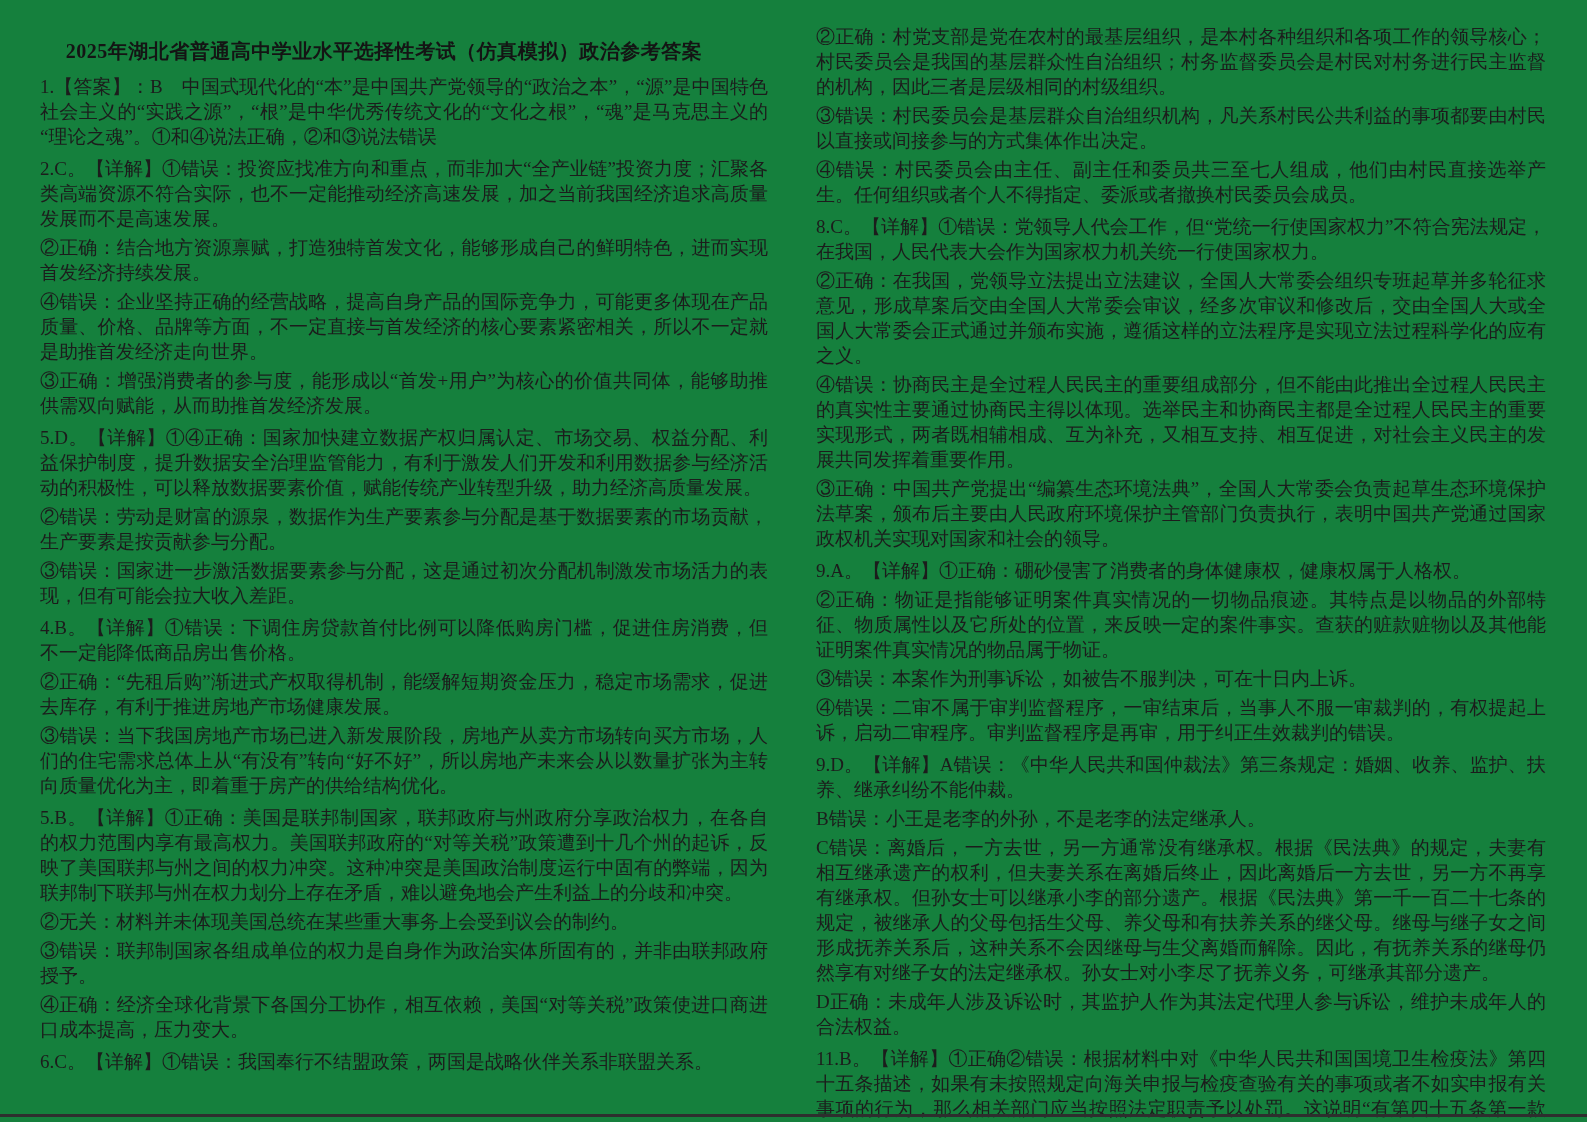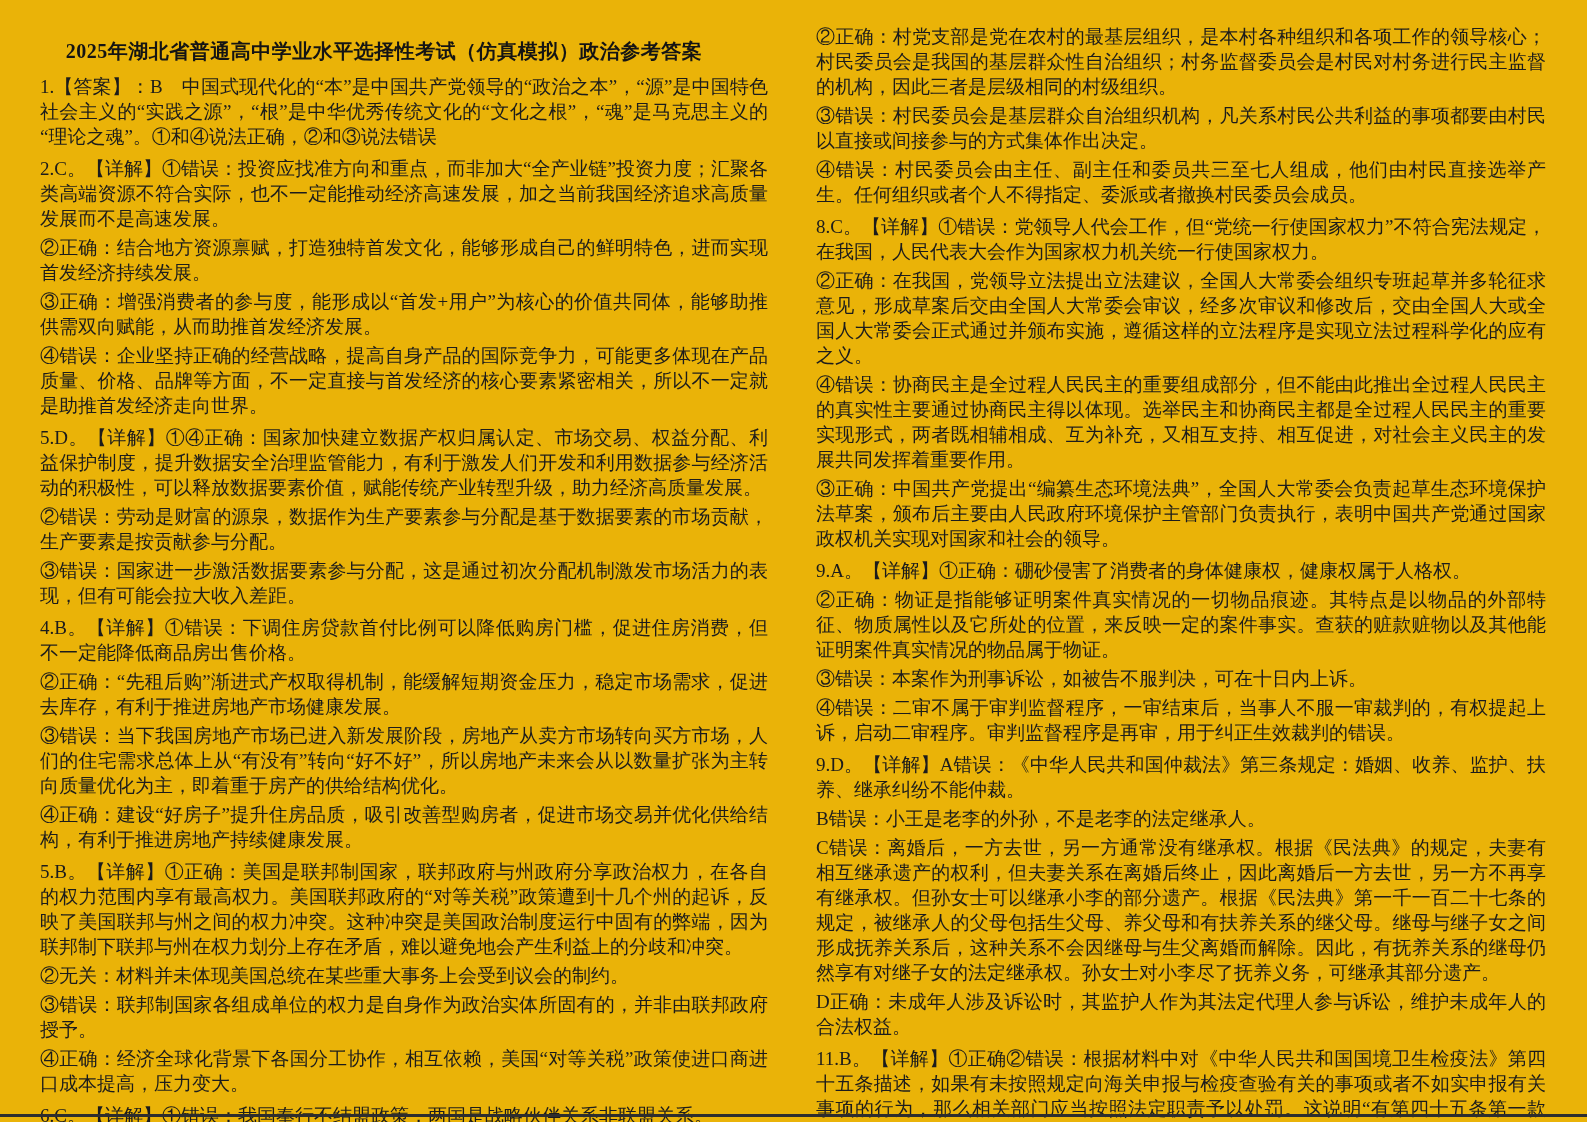--- a/index.html
+++ b/index.html
@@ -4,21 +4,21 @@
 <style>
   html, body {
     margin: 0;
     padding: 0;
     background: #ffffff;
   }
   .page {
     position: relative;
     width: 1587px;
     height: 1122px;
-    background: #eab308;
+    background: #15803d;
     overflow: hidden;
     font-family: "Liberation Serif", "DejaVu Serif", serif;
     color: #1c1c1c;
   }
   .col {
     position: absolute;
     top: 0;
   }
   .col-left {
     left: 40px;
@@ -64,29 +64,28 @@
 </head>
 <body>
 
 <div class="page">
   <div class="col col-left">
     <h1 class="doc-title">2025年湖北省普通高中学业水平选择性考试（仿真模拟）政治参考答案</h1>
     <div class="paras">
         <p class="para q-start">1.【答案】：B　中国式现代化的“本”是中国共产党领导的“政治之本”，“源”是中国特色社会主义的“实践之源”，“根”是中华优秀传统文化的“文化之根”，“魂”是马克思主义的“理论之魂”。①和④说法正确，②和③说法错误</p>
         <p class="para q-start">2.C。【详解】①错误：投资应找准方向和重点，而非加大“全产业链”投资力度；汇聚各类高端资源不符合实际，也不一定能推动经济高速发展，加之当前我国经济追求高质量发展而不是高速发展。</p>
         <p class="para">②正确：结合地方资源禀赋，打造独特首发文化，能够形成自己的鲜明特色，进而实现首发经济持续发展。</p>
+        <p class="para">④错误：企业坚持正确的经营战略，提高自身产品的国际竞争力，可能更多体现在产品质量、价格、品牌等方面，不一定直接与首发经济的核心要素紧密相关，所以不一定就是助推首发经济走向世界。</p>
         <p class="para">③正确：增强消费者的参与度，能形成以“首发+用户”为核心的价值共同体，能够助推供需双向赋能，从而助推首发经济发展。</p>
-        <p class="para">④错误：企业坚持正确的经营战略，提高自身产品的国际竞争力，可能更多体现在产品质量、价格、品牌等方面，不一定直接与首发经济的核心要素紧密相关，所以不一定就是助推首发经济走向世界。</p>
         <p class="para q-start">5.D。【详解】①④正确：国家加快建立数据产权归属认定、市场交易、权益分配、利益保护制度，提升数据安全治理监管能力，有利于激发人们开发和利用数据参与经济活动的积极性，可以释放数据要素价值，赋能传统产业转型升级，助力经济高质量发展。</p>
         <p class="para">②错误：劳动是财富的源泉，数据作为生产要素参与分配是基于数据要素的市场贡献，生产要素是按贡献参与分配。</p>
         <p class="para">③错误：国家进一步激活数据要素参与分配，这是通过初次分配机制激发市场活力的表现，但有可能会拉大收入差距。</p>
         <p class="para q-start">4.B。【详解】①错误：下调住房贷款首付比例可以降低购房门槛，促进住房消费，但不一定能降低商品房出售价格。</p>
         <p class="para">②正确：“先租后购”渐进式产权取得机制，能缓解短期资金压力，稳定市场需求，促进去库存，有利于推进房地产市场健康发展。</p>
         <p class="para">③错误：当下我国房地产市场已进入新发展阶段，房地产从卖方市场转向买方市场，人们的住宅需求总体上从“有没有”转向“好不好”，所以房地产未来会从以数量扩张为主转向质量优化为主，即着重于房产的供给结构优化。</p>
-        <p class="para">④正确：建设“好房子”提升住房品质，吸引改善型购房者，促进市场交易并优化供给结构，有利于推进房地产持续健康发展。</p>
         <p class="para q-start">5.B。【详解】①正确：美国是联邦制国家，联邦政府与州政府分享政治权力，在各自的权力范围内享有最高权力。美国联邦政府的“对等关税”政策遭到十几个州的起诉，反映了美国联邦与州之间的权力冲突。这种冲突是美国政治制度运行中固有的弊端，因为联邦制下联邦与州在权力划分上存在矛盾，难以避免地会产生利益上的分歧和冲突。</p>
         <p class="para">②无关：材料并未体现美国总统在某些重大事务上会受到议会的制约。</p>
         <p class="para">③错误：联邦制国家各组成单位的权力是自身作为政治实体所固有的，并非由联邦政府授予。</p>
         <p class="para">④正确：经济全球化背景下各国分工协作，相互依赖，美国“对等关税”政策使进口商进口成本提高，压力变大。</p>
         <p class="para q-start">6.C。【详解】①错误：我国奉行不结盟政策，两国是战略伙伴关系非联盟关系。</p>
       </div>
   </div>
   <div class="col col-right">
     <div class="paras">
         <p class="para">②正确：村党支部是党在农村的最基层组织，是本村各种组织和各项工作的领导核心；村民委员会是我国的基层群众性自治组织；村务监督委员会是村民对村务进行民主监督的机构，因此三者是层级相同的村级组织。</p>

